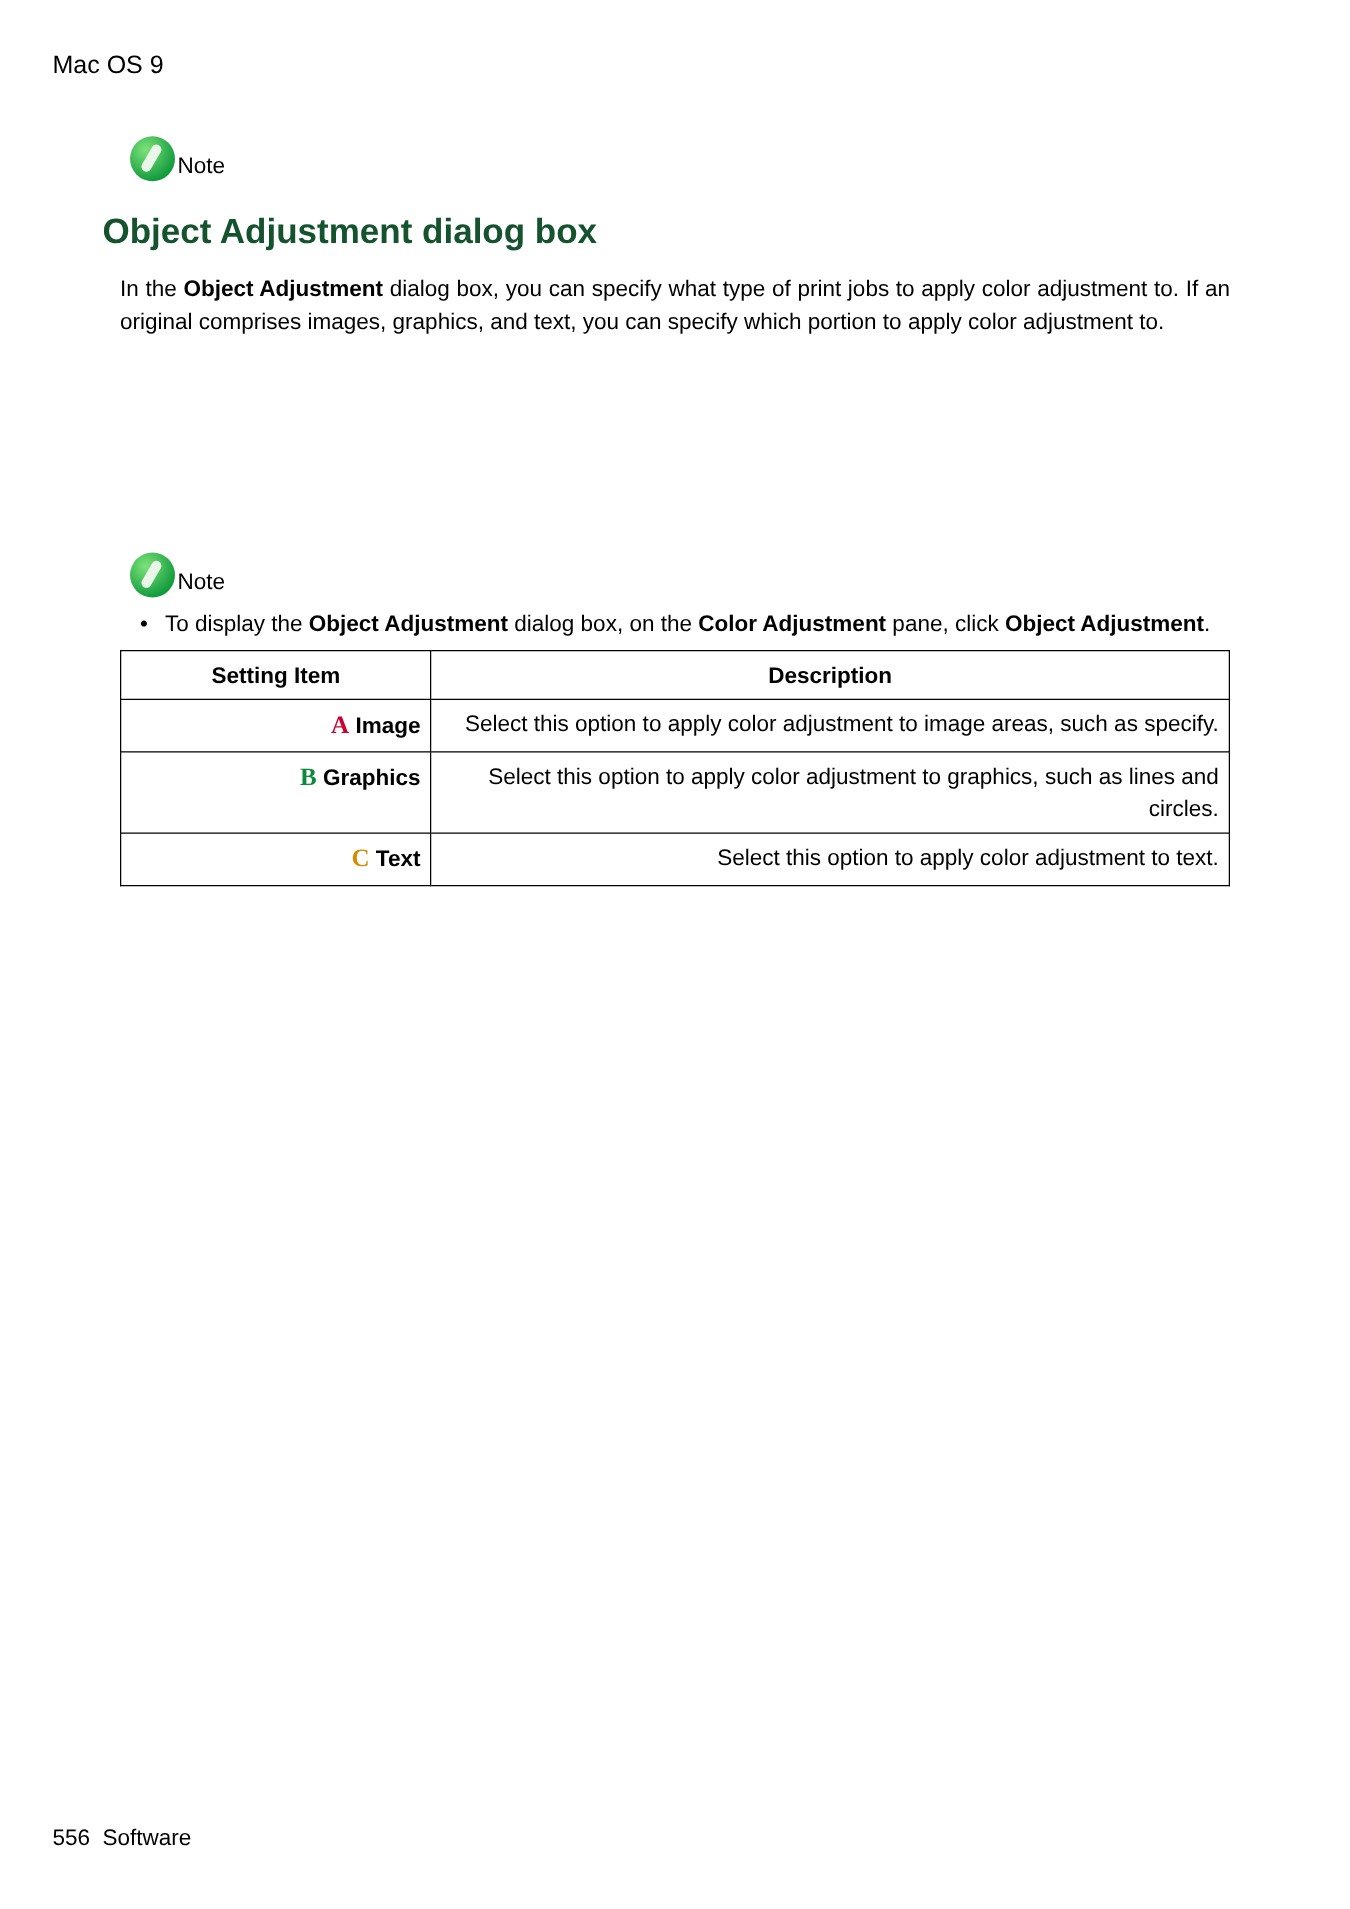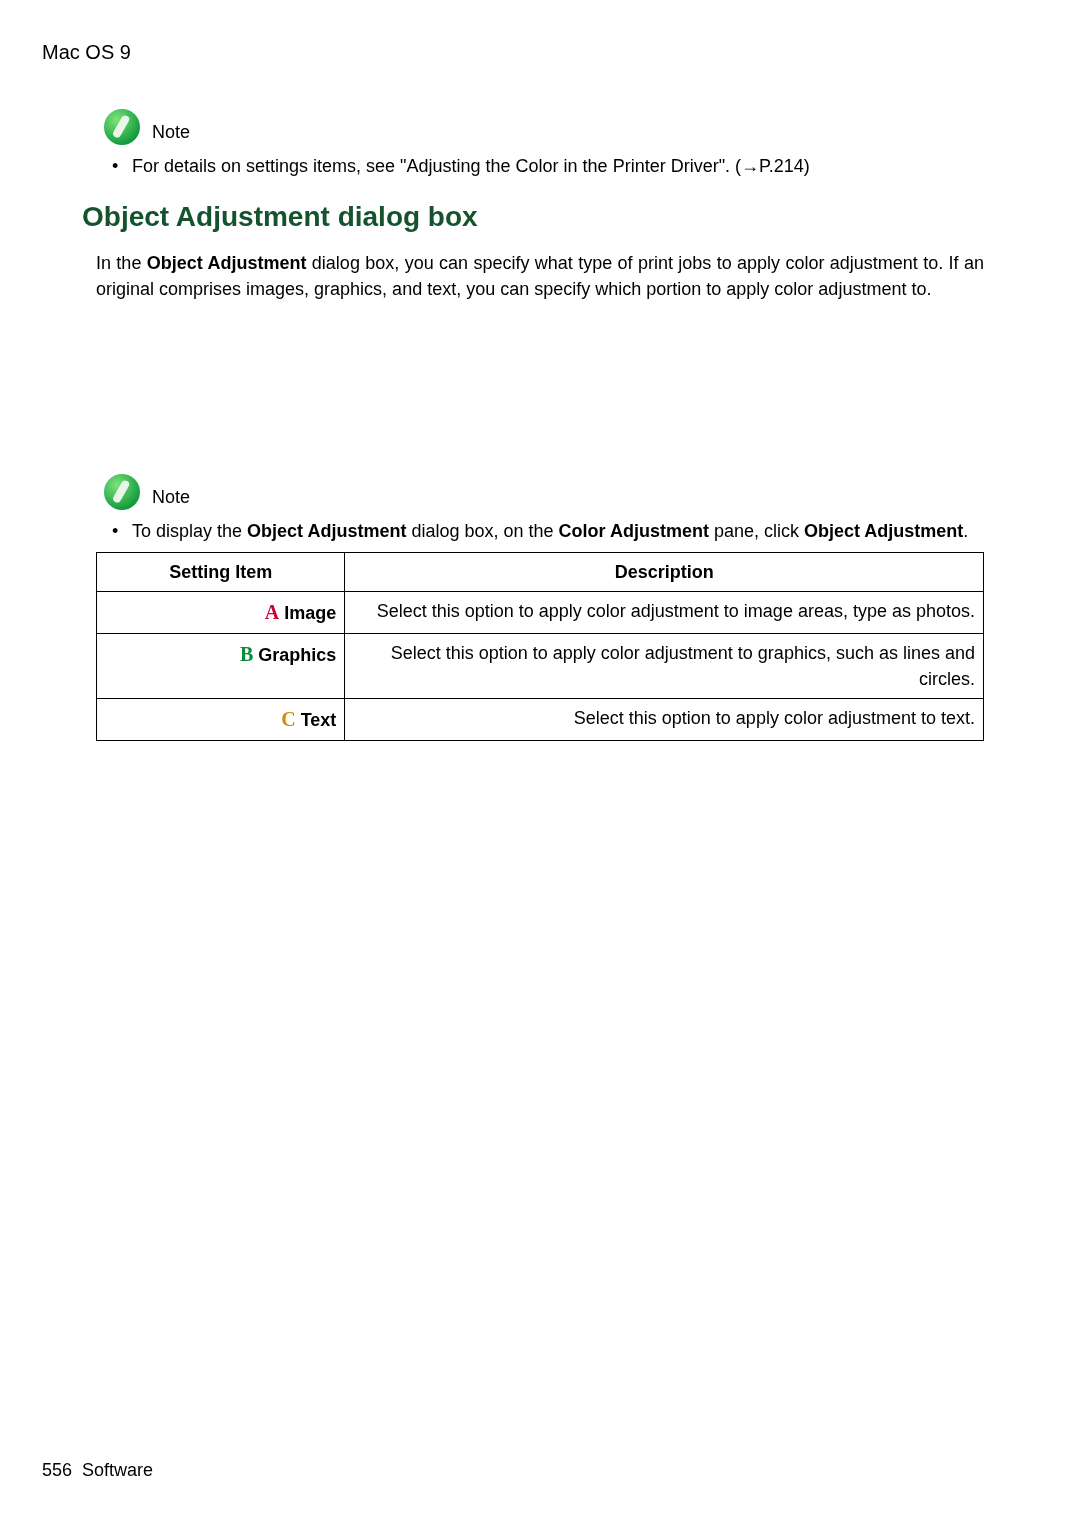--- a/index.html
+++ b/index.html
@@ -20,21 +20,20 @@
       font-size: 20px;
       margin-bottom: 40px;
     }
     .note-block {
       margin-left: 60px;
       margin-bottom: 10px;
     }
     .note-row {
       display: flex;
       align-items: flex-end;
-      gap: 10px;
       margin-bottom: 6px;
     }
     .note-icon {
       width: 40px;
       height: 40px;
       flex: 0 0 40px;
     }
     .note-label {
       font-size: 18px;
       padding-bottom: 2px;
@@ -125,23 +124,20 @@
             <radialGradient id="g1" cx="35%" cy="30%" r="70%">
               <stop offset="0%" stop-color="#7de37a"></stop>
               <stop offset="100%" stop-color="#129b3d"></stop>
             </radialGradient>
           </defs>
           <circle cx="20" cy="20" r="18" fill="url(#g1)"></circle>
           <rect x="15" y="8" width="8" height="24" rx="4" fill="#e8f7e8" transform="rotate(30 20 20)"></rect>
         </svg>
       </span>
       <span class="note-label">Note</span>
-    </div>
-    <div class="bullet-line">
-      <span>For details on settings items, see "Adjusting the Color in the Printer Driver". (</span><span>→P.214</span><span>)</span>
     </div>
   </div>
 
   <div class="section-title">Object Adjustment dialog box</div>
 
   <p class="body-para">
     <span>In the </span><span class="b">Object Adjustment</span><span> dialog box, you can specify what type of print jobs to apply color adjustment to. If an original comprises images, graphics, and text, you can specify which portion to apply color adjustment to.</span>
   </p>
 
   <div class="gap-block"></div>
@@ -173,21 +169,21 @@
         <th class="col1">Setting Item</th>
         <th>Description</th>
       </tr>
     </thead>
     <tbody>
       <tr>
         <td>
           <span class="letter-a">A</span>
           <span class="setting-name">Image</span>
         </td>
-        <td>Select this option to apply color adjustment to image areas, type as photos.</td>
+        <td>Select this option to apply color adjustment to image areas, such as specify.</td>
       </tr>
       <tr>
         <td>
           <span class="letter-b">B</span>
           <span class="setting-name">Graphics</span>
         </td>
         <td>Select this option to apply color adjustment to graphics, such as lines and circles.</td>
       </tr>
       <tr>
         <td>

